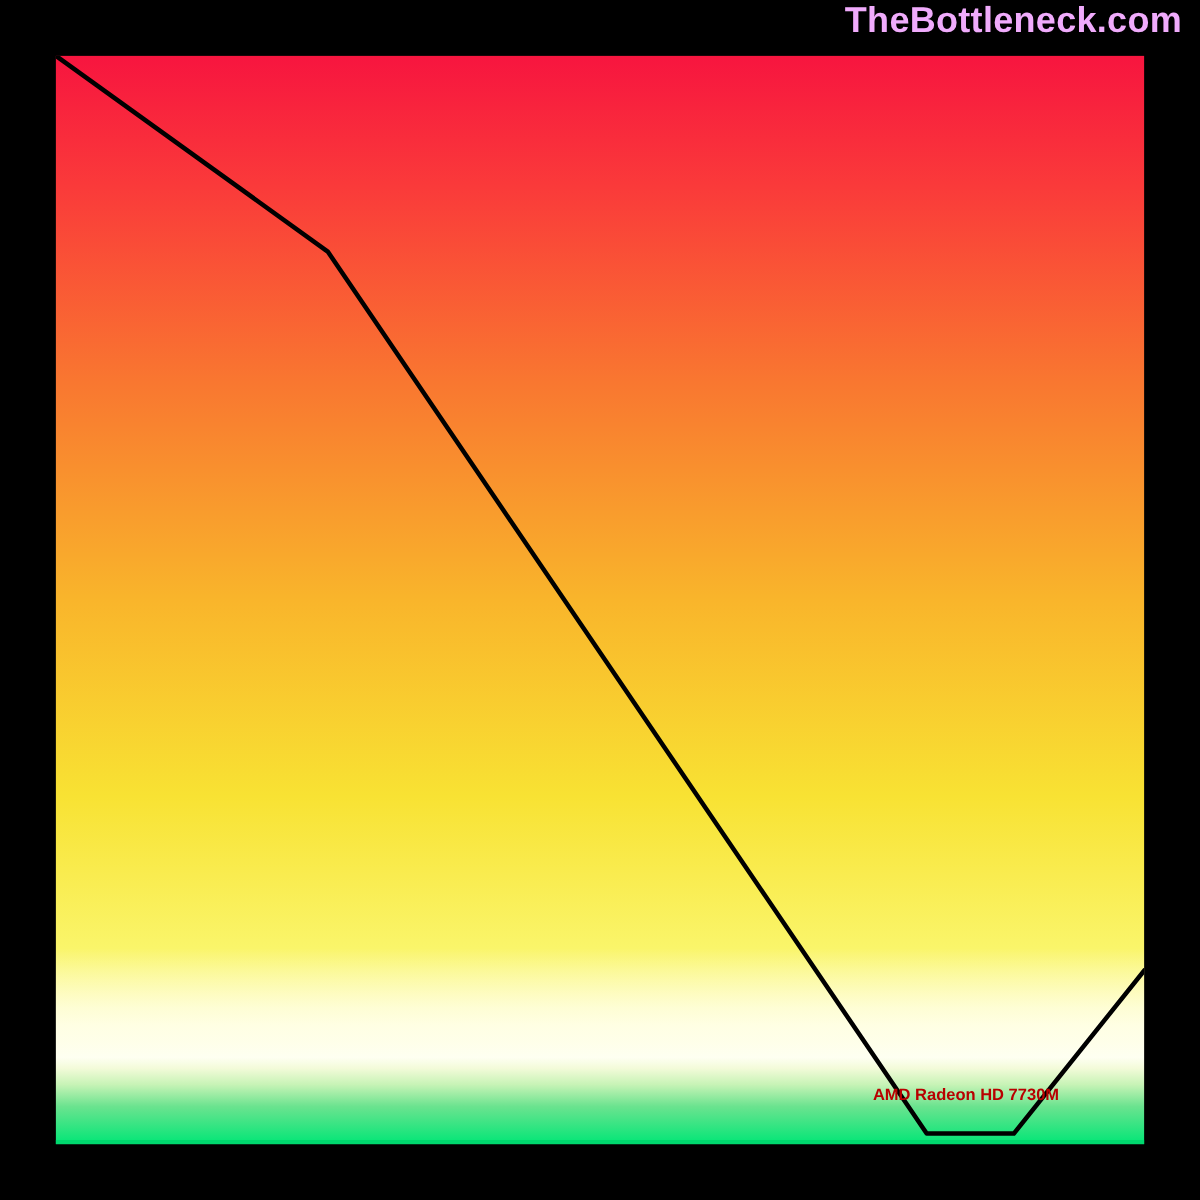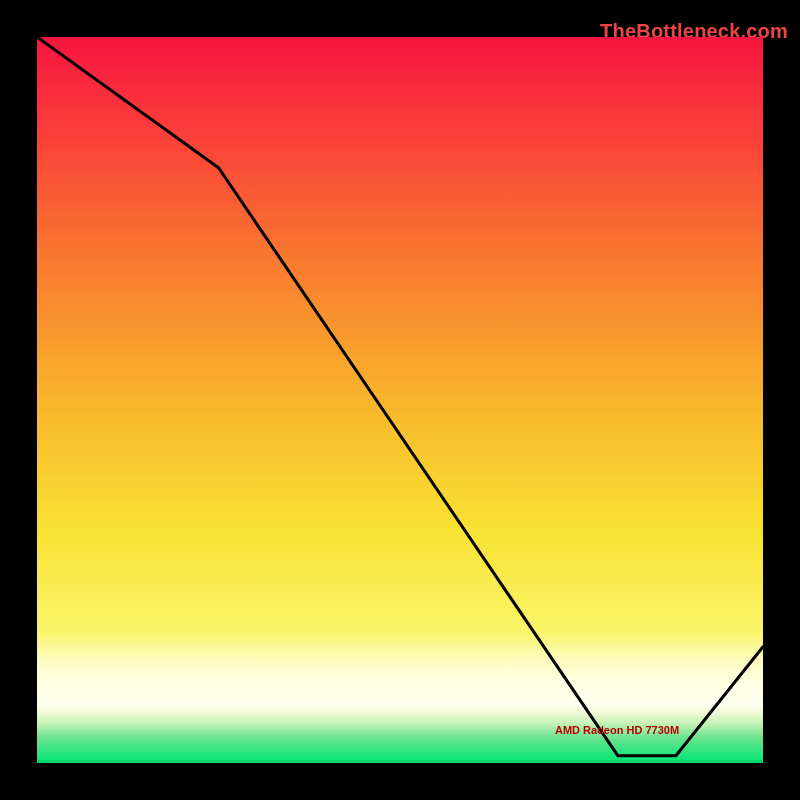--- a/index.html
+++ b/index.html
@@ -11,26 +11,26 @@
     overflow: hidden;
   }
   .frame {
     position: relative;
     width: 800px;
     height: 800px;
     background: #000;
   }
   .source-label {
     position: absolute;
-    top: 20px;
+    top: 0;
     right: 12px;
     font-family: Arial, Helvetica, sans-serif;
-    font-size: 20px;
+    font-size: 24px;
     font-weight: 700;
-    color: #ef4444;
+    color: #f0abfc;
     letter-spacing: 0.2px;
   }
   .plot-area {
     position: absolute;
     left: 37px;
     top: 37px;
     width: 726px;
     height: 726px;
     overflow: hidden;
   }
@@ -85,16 +85,16 @@
 
       <rect x="0" y="0" width="726" height="726" fill="url(#heat)"></rect>
 
       <rect x="0" y="595" width="726" height="80" fill="url(#pale-band)"></rect>
 
       <path id="curve" d="M0.0 0.0 L181.5 130.7 L580.8 718.7 L638.9 718.7 L726.0 609.8" fill="none" stroke="#000" stroke-width="3" stroke-linecap="round" stroke-linejoin="round"></path>
 
       <rect x="0" y="723" width="726" height="3" fill="#00D86E"></rect>
     </svg>
 
-    <div id="annot" class="annotation" data-bind="annotation.text" style="left: 580px; top: 693.33px; transform: translate(-50%, -50%);">AMD Radeon HD 7730M</div>
+    <div id="annot" class="annotation" data-bind="annotation.text" style="left: 607px; top: 693.33px; transform: translate(-50%, -50%);">AMD Radeon HD 7730M</div>
   </div>
 
 </div>
 
 </body></html>

